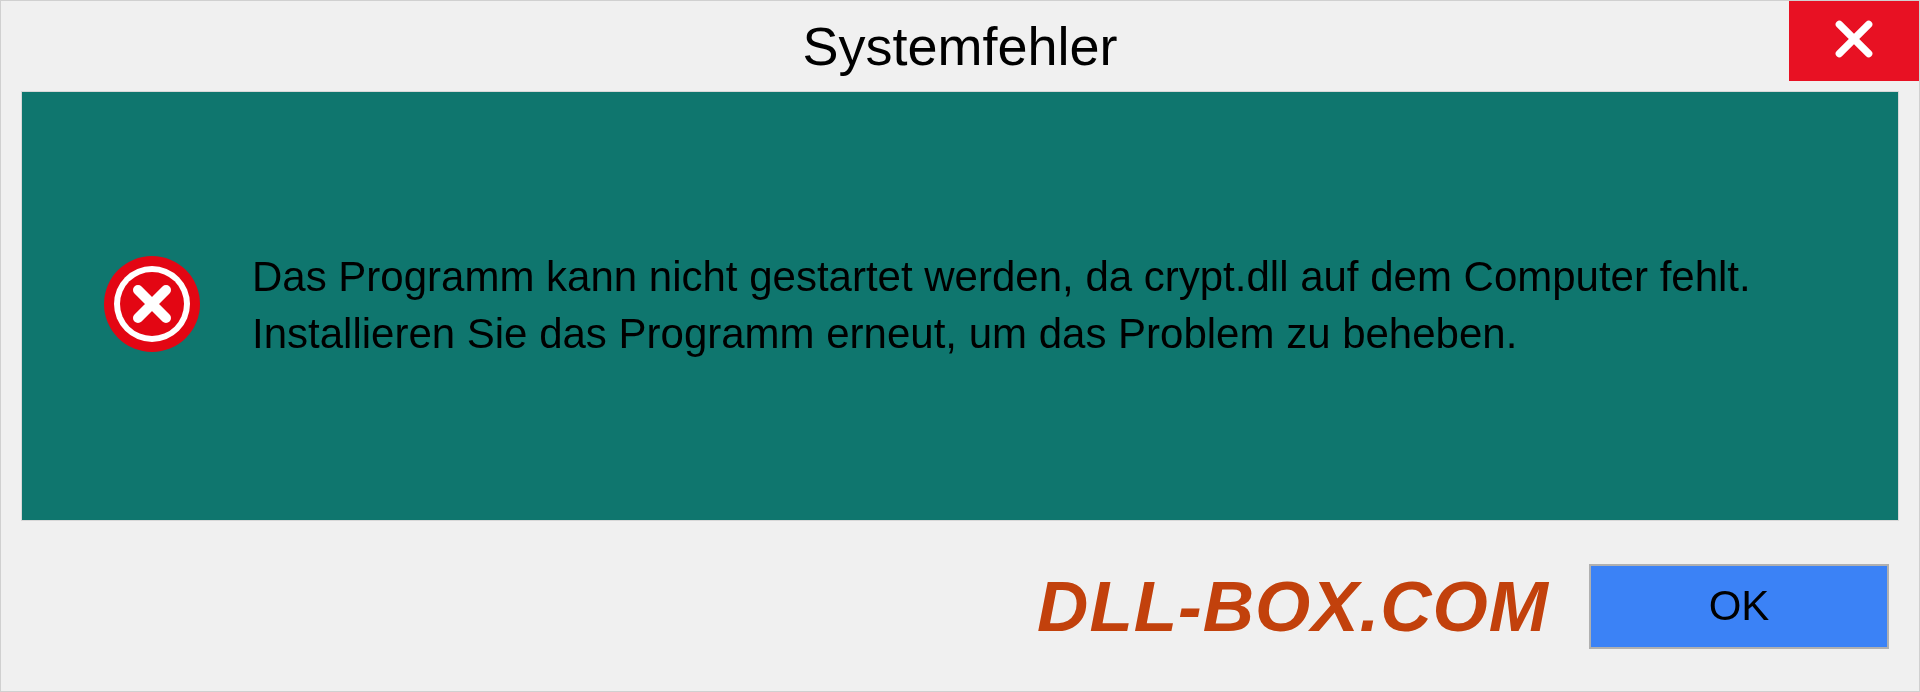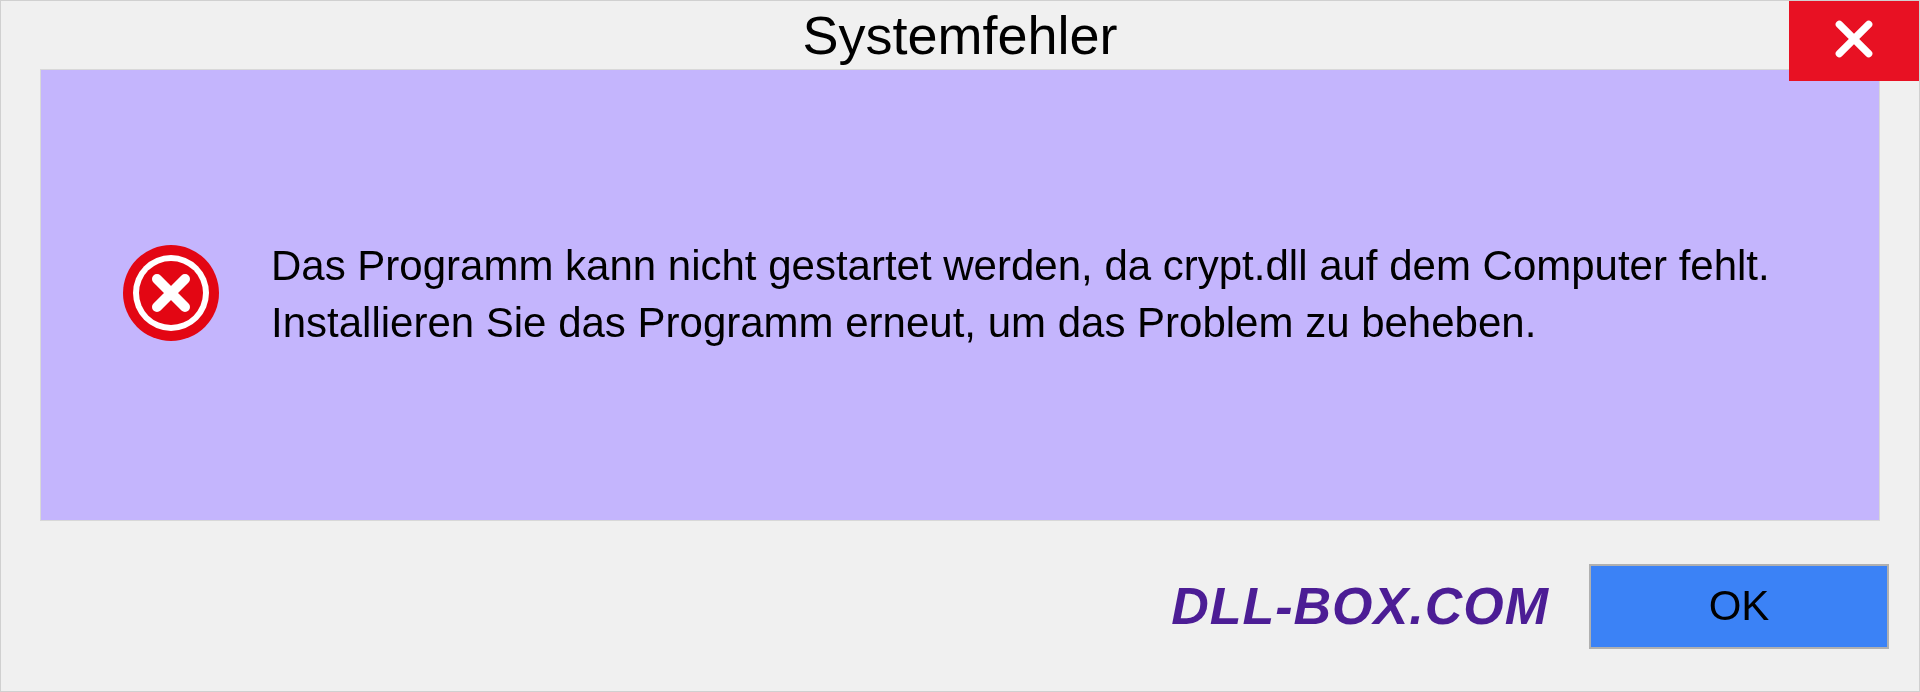--- a/index.html
+++ b/index.html
@@ -16,21 +16,21 @@
     }
     .dialog {
       width: 100%;
       height: 100%;
       background: #f0f0f0;
       border: 1px solid #d0d0d0;
       display: flex;
       flex-direction: column;
     }
     .titlebar {
-      height: 68px;
+      height: 90px;
       display: flex;
       align-items: center;
       justify-content: center;
       position: relative;
       background: #f0f0f0;
     }
     .title {
       font-size: 54px;
       font-weight: 400;
       color: #000;
@@ -45,22 +45,22 @@
       display: flex;
       align-items: center;
       justify-content: center;
       cursor: pointer;
     }
     .close-btn svg {
       width: 44px;
       height: 44px;
     }
     .content-panel {
-      margin: 0 39px;
-      background: #c4b5fd;
+      margin: 0 20px;
+      background: #0f766e;
       border: 1px solid #d8d8d8;
       flex: 1;
       display: flex;
       align-items: center;
       padding: 3px 80px;
       gap: 50px;
     }
     .error-icon {
       flex-shrink: 0;
     }
@@ -76,24 +76,24 @@
     }
     .footer {
       height: 170px;
       display: flex;
       align-items: center;
       justify-content: flex-end;
       padding: 0 30px;
       gap: 40px;
     }
     .watermark {
-      font-size: 52px;
+      font-size: 71px;
       font-weight: 900;
       font-style: italic;
-      color: #4c1d95;
+      color: #c2410c;
       letter-spacing: 1px;
       font-family: Arial, sans-serif;
     }
     .ok-btn {
       width: 300px;
       height: 85px;
       background: #3b82f6;
       border: 2px solid #b0b0b0;
       font-size: 42px;
       color: #000;

